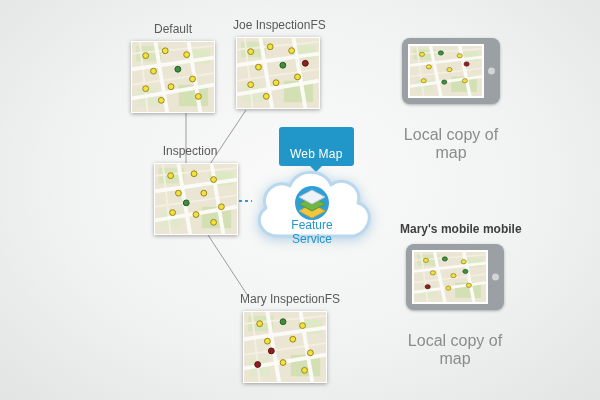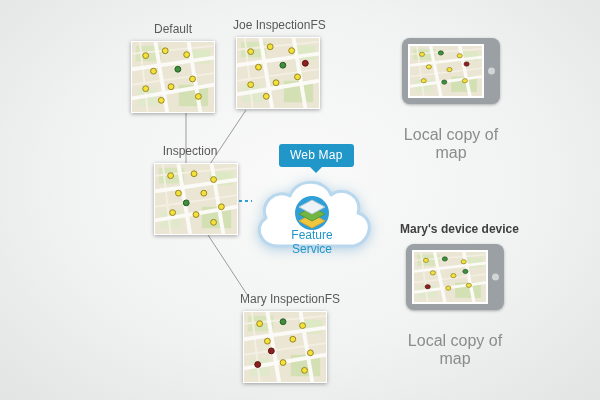--- a/index.html
+++ b/index.html
@@ -13,29 +13,29 @@
   .connectors{ position:absolute; left:0; top:0; width:600px; height:400px; }
 
   .node{ position:absolute; text-align:center; }
   .node-label{ font-size:12px; color:#595959; margin-bottom:5px; white-space:nowrap; }
   .map-thumb{
     width:84px; height:72px; border:1px solid #fff; background:#ebe5d4;
     box-shadow:0 1px 4px rgba(0,0,0,.35); margin:0 auto; overflow:hidden;
   }
 
   .webmap-badge{
-    position:absolute; left:279px; top:144px; background:#2196c9; color:#fff;
-    font-size:12px; padding:4px 11px 5px; border-radius:3px; letter-spacing:.2px;
+    position:absolute; left:279px; top:127px; background:#2196c9; color:#fff;
+    font-size:12px; padding:20px 11px 5px; border-radius:3px; letter-spacing:.2px;
   }
   .webmap-badge::after{
     content:""; position:absolute; left:50%; bottom:-6px; margin-left:-6px;
     border:6px solid transparent; border-top-color:#2196c9; border-bottom:0;
   }
 
-  .cloud-wrap{ position:absolute; left:246px; top:166px; width:132px; height:96px; }
+  .cloud-wrap{ position:absolute; left:246px; top:156px; width:132px; height:96px; }
   .cloud-svg{ filter:drop-shadow(0 2px 6px rgba(110,165,210,.5)); }
   .fs-label{
     position:absolute; left:31px; top:63px; width:70px; text-align:center;
     color:#2196c9; font-size:12px; line-height:1.15;
   }
 
   .device{ position:absolute; text-align:center; width:110px; }
   .device-title{ font-size:12px; font-weight:bold; color:#3f3f3f; margin-bottom:8px; white-space:nowrap; }
   .tablet{
     position:relative; width:98px; height:66px; background:#9aa0a3; border-radius:8px;
@@ -234,21 +234,21 @@
             <circle cx="16" cy="50" r="3" fill="#f4e23a" stroke="#94841f" stroke-width="1"></circle>
             <circle cx="40" cy="52" r="3" fill="#3f8f3f" stroke="#245c24" stroke-width="1"></circle>
             <circle cx="64" cy="50" r="3" fill="#f4e23a" stroke="#94841f" stroke-width="1"></circle>
   </svg></div>
       <div class="home-dot"></div>
     </div>
     <div class="device-caption">Local copy of map</div>
   </div>
 
   <div class="device" style="left:400px; top:222px;">
-    <div class="device-title">Mary's device device</div>
+    <div class="device-title">Mary's mobile mobile</div>
     <div class="tablet">
       <div class="map-thumb"><svg viewBox="0 0 84 72" width="100%" height="100%" preserveAspectRatio="none">
     <rect width="84" height="72" fill="#ebe5d4"></rect>
     <rect x="4" y="4" width="26" height="16" fill="#d8e4bc"></rect>
     <rect x="56" y="8" width="24" height="14" fill="#dde8c4"></rect>
     <rect x="48" y="44" width="30" height="22" fill="#d2e0b4"></rect>
     <rect x="6" y="48" width="20" height="18" fill="#e0e9cc"></rect>
     <g stroke="#f3efe2" stroke-width="2">
       <line x1="0" y1="12" x2="84" y2="4"></line>
       <line x1="8" y1="0" x2="16" y2="72"></line>

